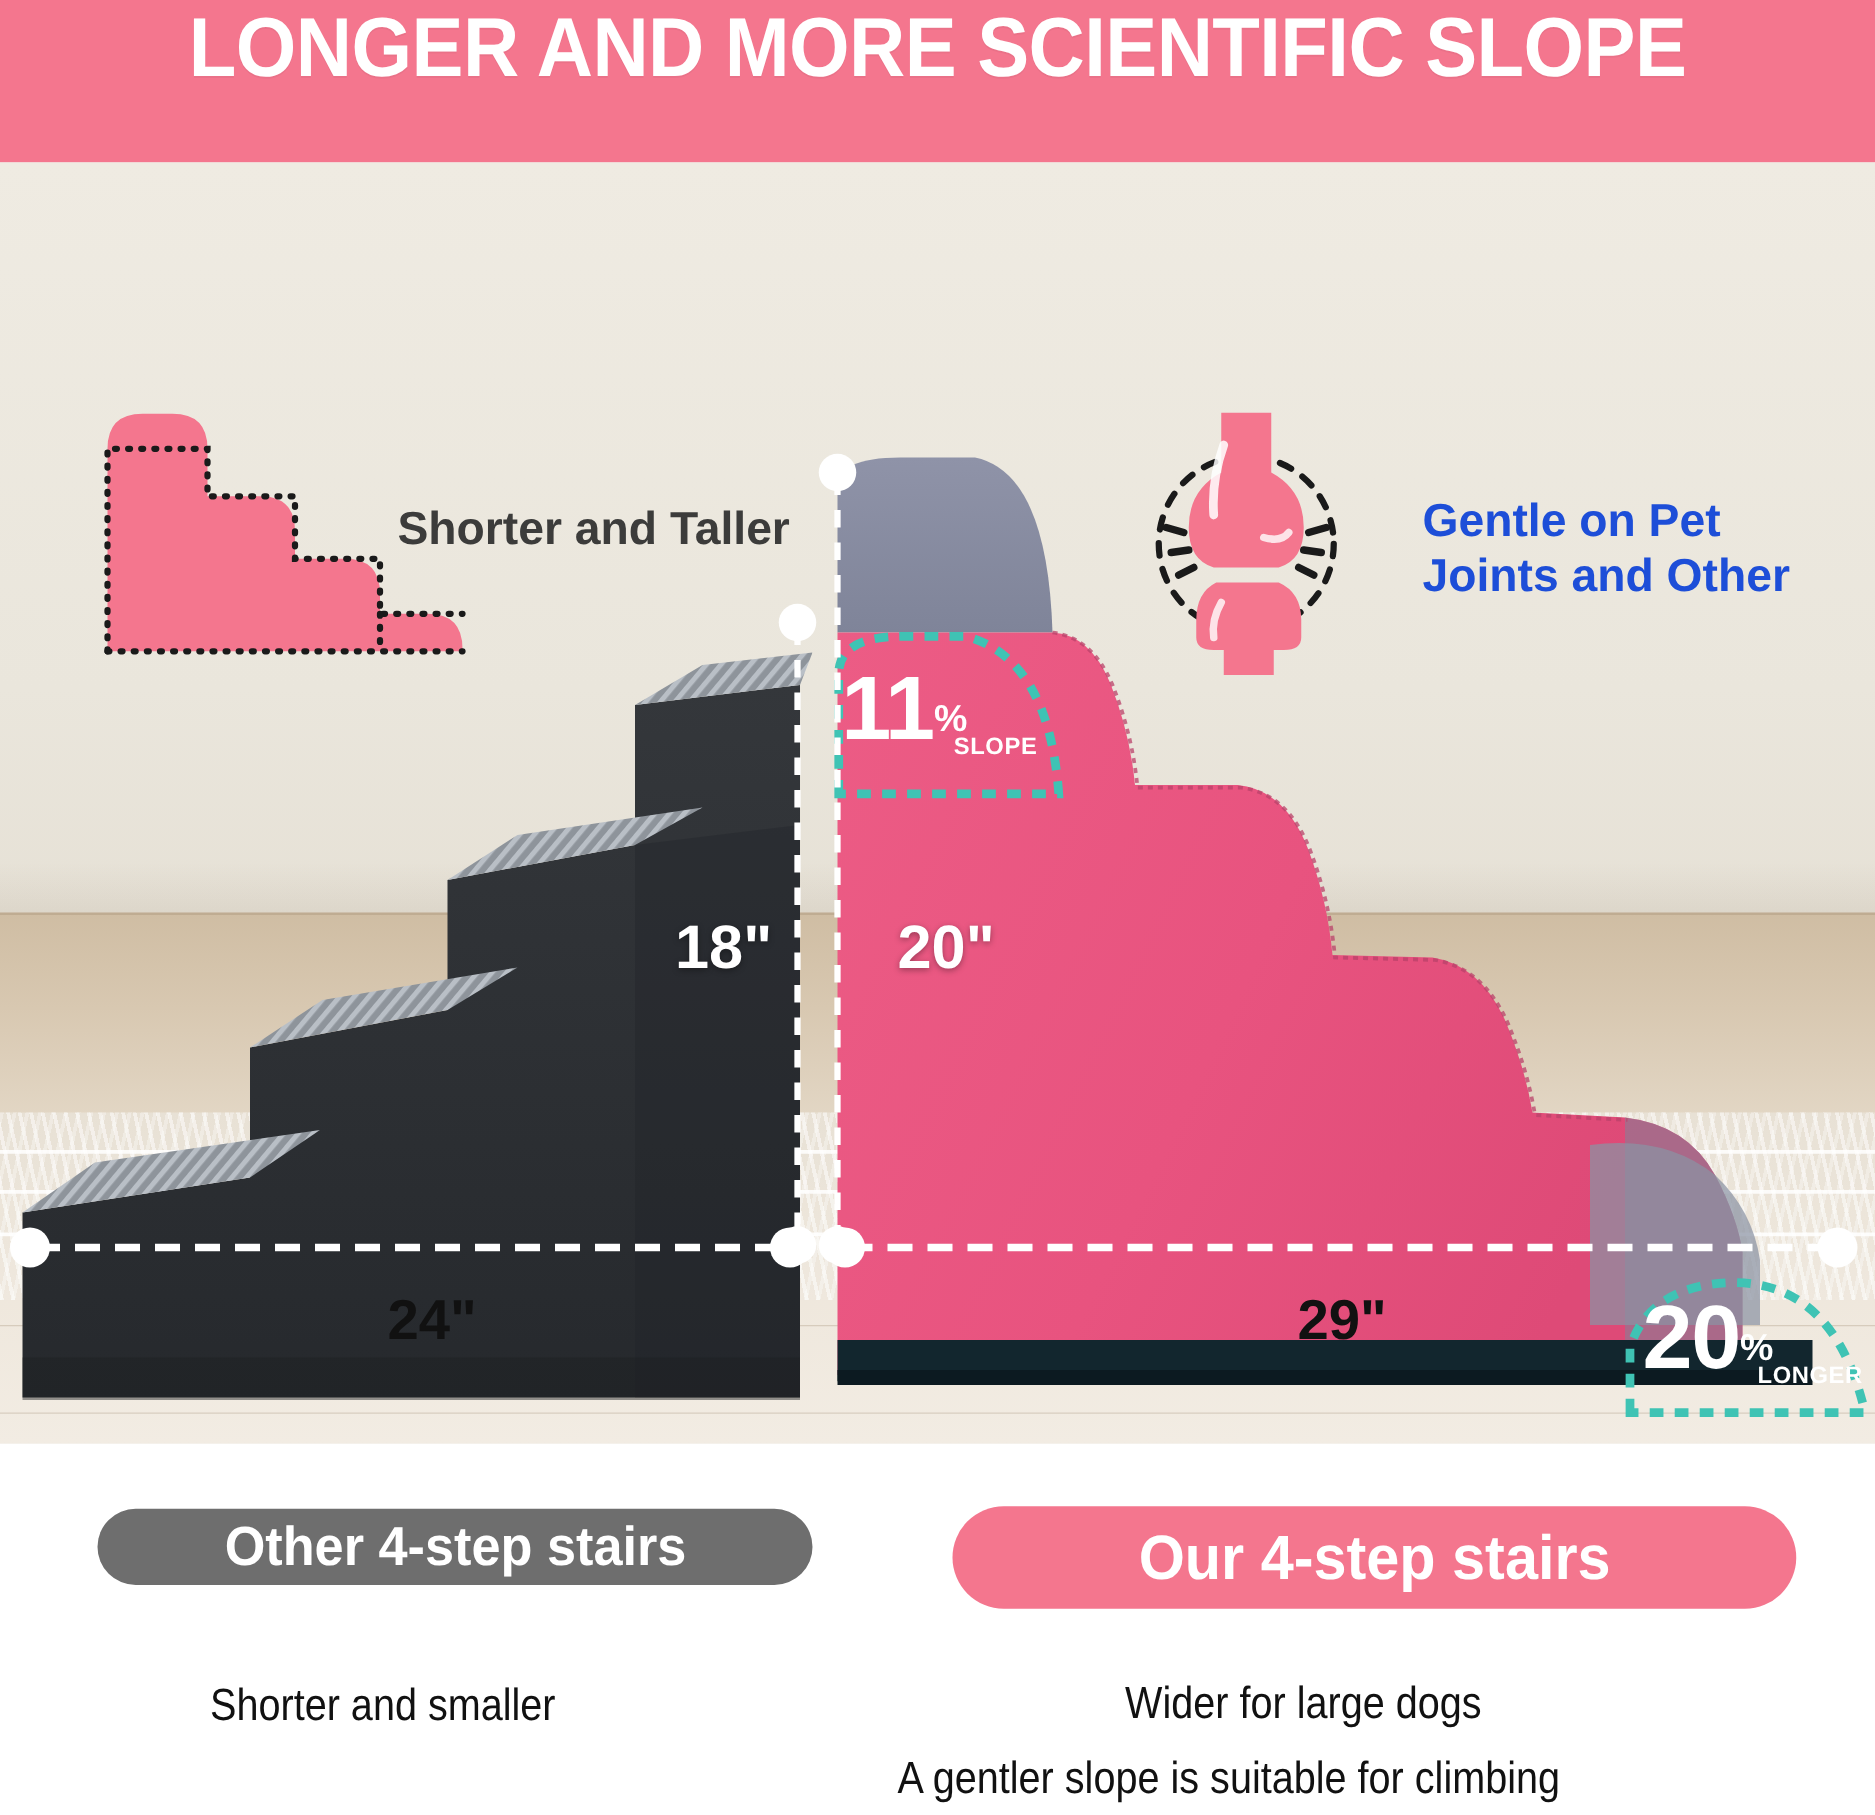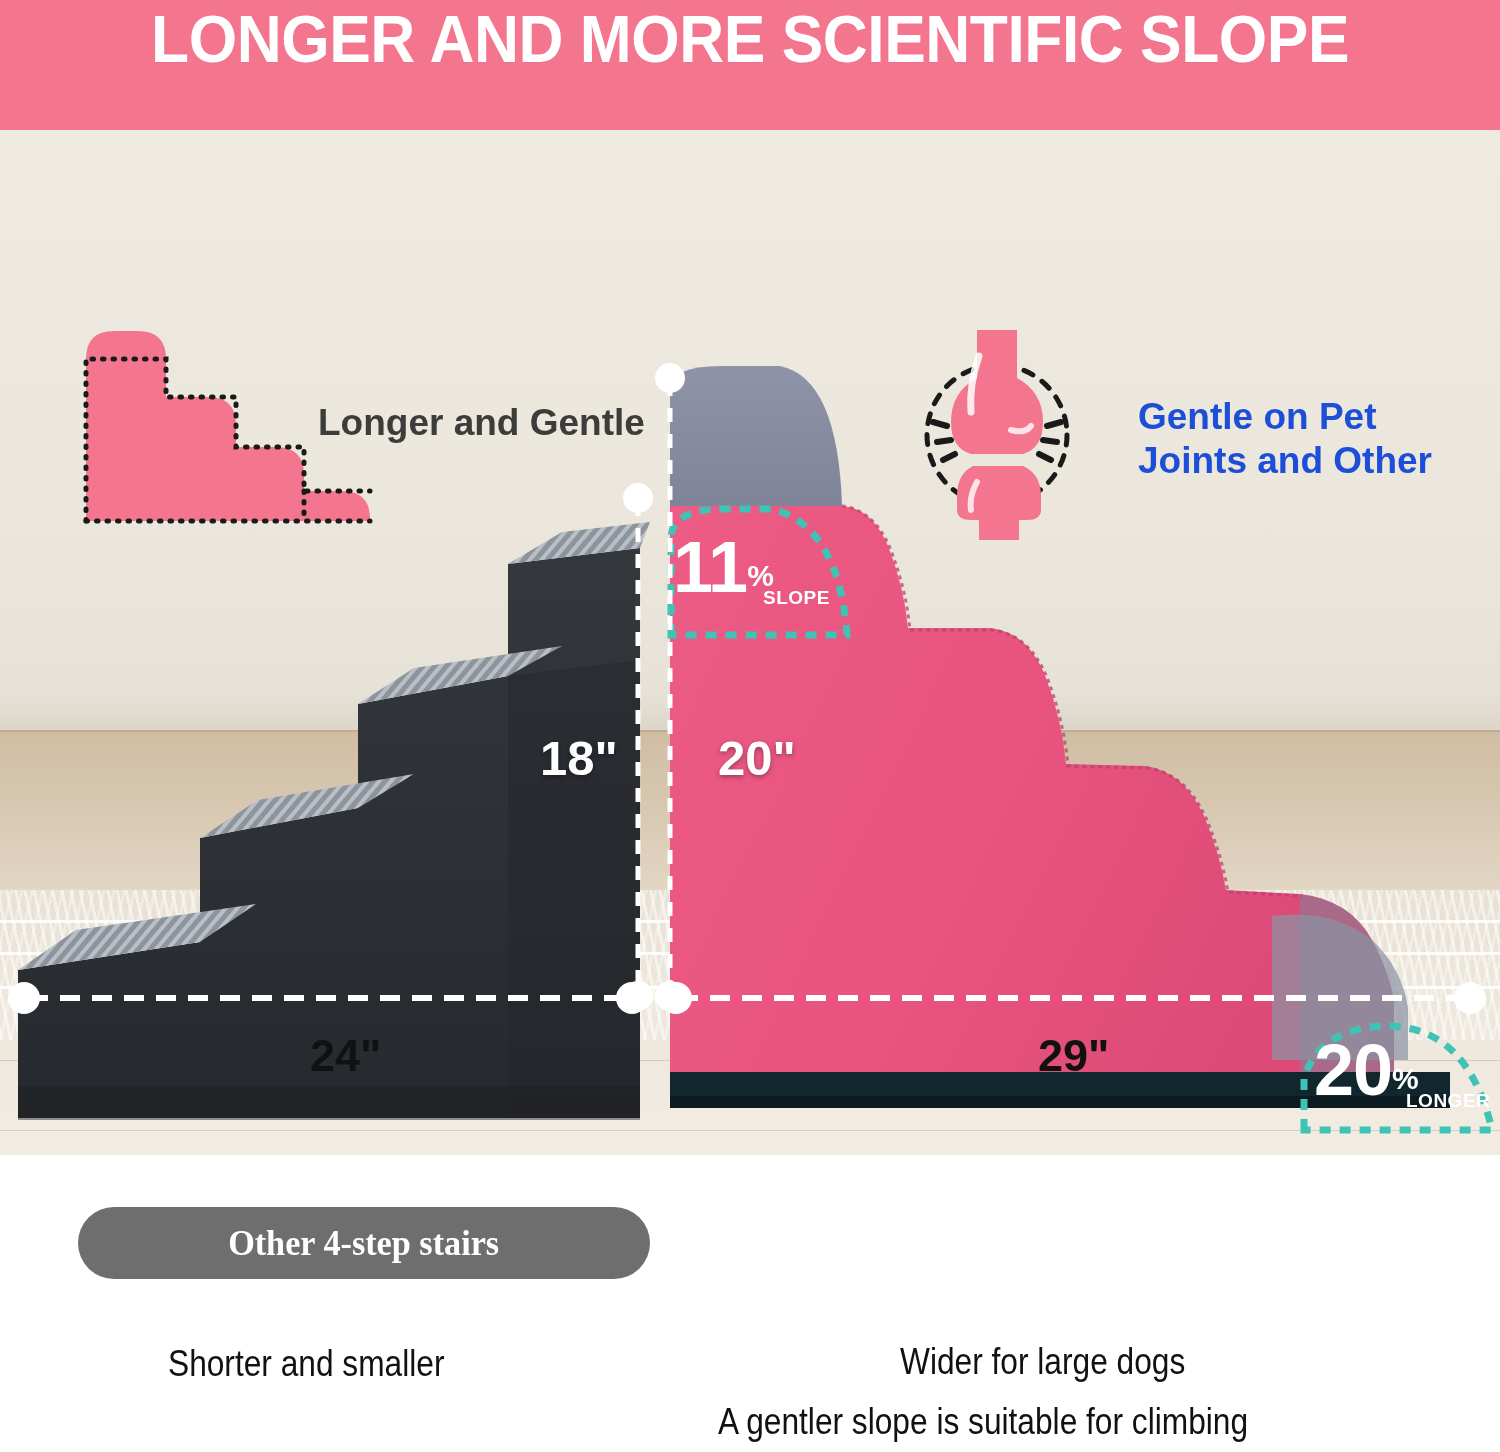--- a/index.html
+++ b/index.html
@@ -106,21 +106,21 @@
   .dim-w {
     color:#111111; font-size:45px;
   }
 
   
   .compare { position:absolute; left:0; top:1155px; width:1500px; height:297px; background:#ffffff; }
   .pill {
     position:absolute; display:flex; align-items:center; justify-content:center;
     border-radius:60px; color:#ffffff; font-weight:bold; white-space:nowrap;
   }
-  .pill-other { left:78px; top:52px; width:572px; height:72px; background:#6E6E6E; font-size:36px;font-family:Liberation Serif, serif; }
+  .pill-other { left:78px; top:52px; width:572px; height:61px; background:#6E6E6E; font-size:44px; }
   .pill-our   { left:762px; top:50px; width:675px; height:82px; background:#F4768E; font-size:50px; }
   .pill-label { transform:scaleX(0.95); }
   .desc {
     position:absolute; color:#111111; font-size:36px; white-space:nowrap;
     transform:scaleX(0.88); transform-origin:left center;
   }
   .desc-left { left:168px; top:188px; }
   .desc-right-1 { left:900px; top:186px; }
   .desc-right-2 { left:718px; top:246px; }
 </style>
@@ -147,21 +147,21 @@
   <div class="feature-stairs-icon">
     <svg width="300" height="200" viewBox="0 0 300 200">
       <path d="M6,196 L6,34 Q6,6 34,6 L58,6 Q86,6 86,34 L86,72 L128,72
                Q156,72 156,100 L156,122 L196,122 Q224,122 224,150 L224,166
                L262,166 Q290,166 290,194 L290,196 Z" fill="#F4768E"></path>
       <path d="M6,196 L6,34 L86,34 L86,72 L156,72 L156,122 L224,122 L224,166 L290,166" fill="none" stroke="#1A1A1A" stroke-width="5" stroke-dasharray="1.5 9" stroke-linecap="round"></path>
       <path d="M6,196 L290,196" fill="none" stroke="#1A1A1A" stroke-width="5" stroke-dasharray="1.5 9" stroke-linecap="round"></path>
       <path d="M224,166 L224,196" fill="none" stroke="#1A1A1A" stroke-width="5" stroke-dasharray="1.5 9" stroke-linecap="round"></path>
     </svg>
   </div>
-  <div class="feature-label-left">Longer and Gentle</div>
+  <div class="feature-label-left">Shorter and Taller</div>
 
   <div class="feature-joint-icon">
     <svg width="165" height="210" viewBox="0 0 165 210">
       <circle cx="82" cy="105" r="70" fill="none" stroke="#1A1A1A" stroke-width="5" stroke-dasharray="10 11" stroke-linecap="round"></circle>
 
       <path d="M62,0 L102,0 L102,48 Q128,62 128,92 Q128,118 108,124
                L56,124 Q36,118 36,92 Q36,62 62,48 Z" fill="#F4768E"></path>
 
       <path d="M58,136 L108,136 Q126,144 126,166 L126,180
                Q126,190 112,190 L104,190 L104,210 L64,210 L64,190
@@ -292,17 +292,20 @@
     <div class="dim-label dim-h" style="left:718px; top:600px;">20"</div>
     <div class="dim-label dim-w" style="left:310px; top:900px;">24"</div>
     <div class="dim-label dim-w" style="left:1038px; top:900px;">29"</div>
   </div>
 </div>
 
 <div class="compare">
   <div class="pill pill-other">
     <span class="pill-label">Other 4-step stairs</span>
   </div>
+  <div class="pill pill-our">
+    <span class="pill-label">Our 4-step stairs</span>
+  </div>
 
   <div class="desc desc-left">Shorter and smaller</div>
   <div class="desc desc-right-1">Wider for large dogs</div>
   <div class="desc desc-right-2">A gentler slope is suitable for climbing</div>
 </div>
 
 </body></html>

